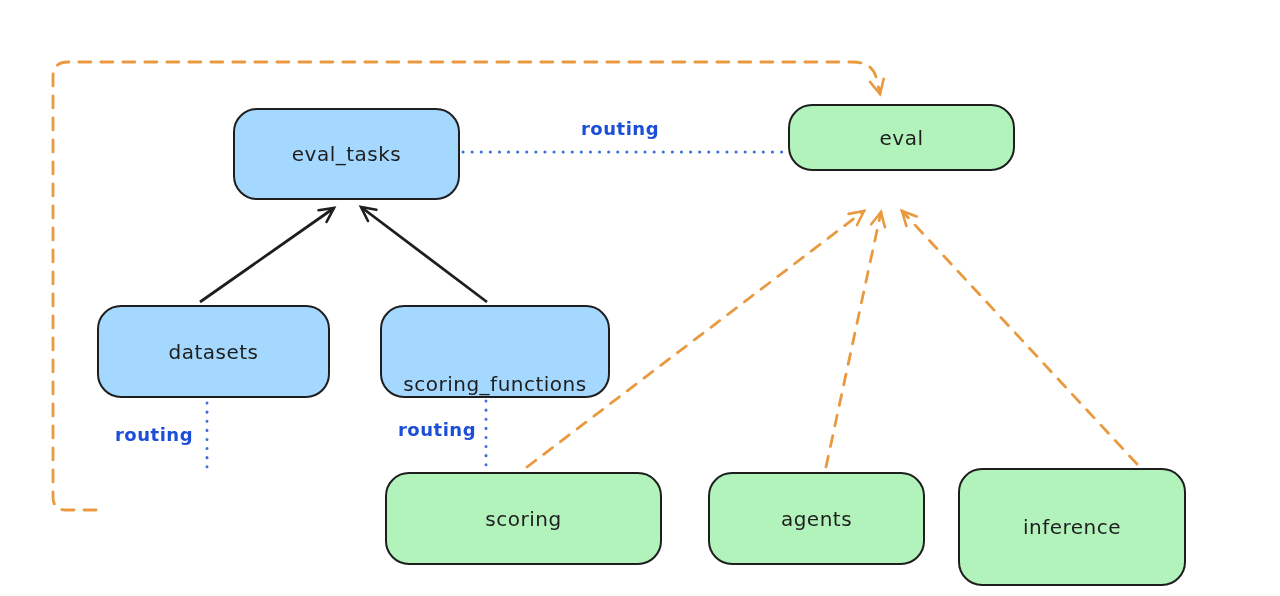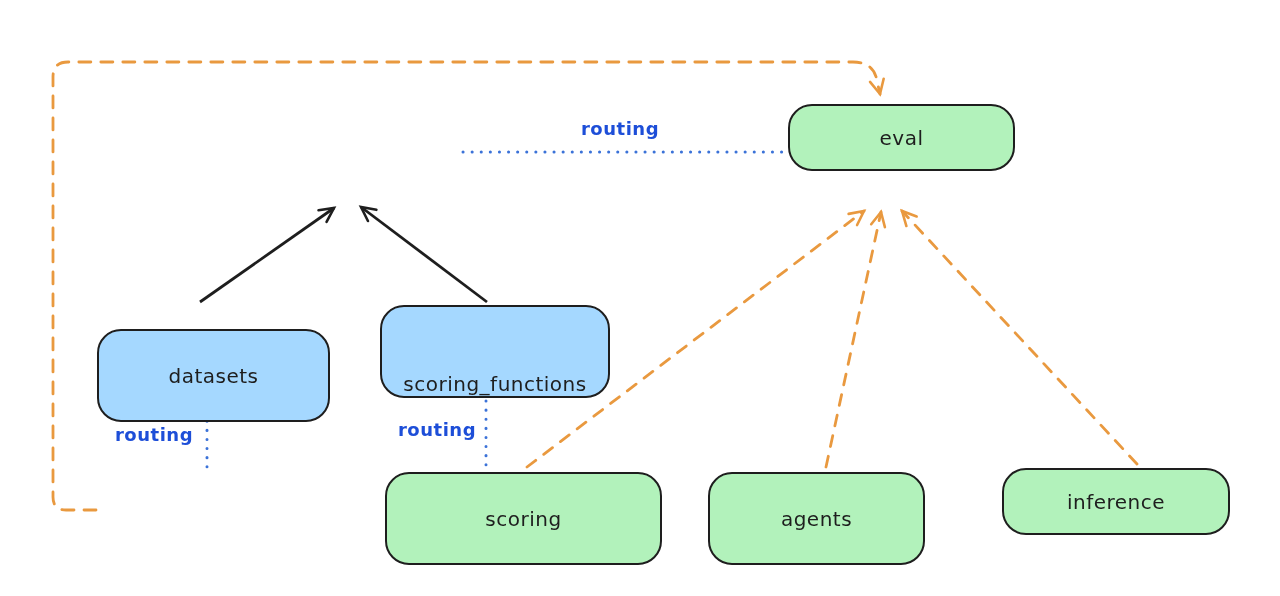--- a/index.html
+++ b/index.html
@@ -68,43 +68,46 @@
     <path d="M207 403 L207 474" fill="none" stroke="#3b72d8" stroke-width="3" stroke-linecap="round" stroke-dasharray="0.1 9"></path>
     <path d="M486 401 L486 468" fill="none" stroke="#3b72d8" stroke-width="3" stroke-linecap="round" stroke-dasharray="0.1 9"></path>
 
     <path d="M527 467 L864 211" fill="none" stroke="#e9993f" stroke-width="2.8" stroke-linecap="round" stroke-dasharray="11 10" marker-end="url(#mOrange)"></path>
     <path d="M826 467 L881 212" fill="none" stroke="#e9993f" stroke-width="2.8" stroke-linecap="round" stroke-dasharray="11 10" marker-end="url(#mOrange)"></path>
     <path d="M1137 464 L902 211" fill="none" stroke="#e9993f" stroke-width="2.8" stroke-linecap="round" stroke-dasharray="11 10" marker-end="url(#mOrange)"></path>
 
     <path d="M96 510 L66 510 Q53 510 53 497 L53 77 Q53 62 68 62 L853 62 Q874 62 877 81 L880 94" fill="none" stroke="#e9993f" stroke-width="2.8" stroke-linecap="round" stroke-dasharray="12 10" marker-end="url(#mOrange)"></path>
   </svg>
 
+  <div class="node node-blue" style="left:233px; top:108px; width:227px; height:92px;">
+    <span>eval_tasks</span>
+  </div>
 
   <div class="node node-green" style="left:788px; top:104px; width:227px; height:67px;">
     <span>eval</span>
   </div>
 
-  <div class="node node-blue" style="left:97px; top:305px; width:233px; height:93px;margin-top:24px;">
+  <div class="node node-blue" style="left:97px; top:305px; width:233px; height:93px;">
     <span>datasets</span>
   </div>
 
   <div class="node node-blue" style="left:380px; top:305px; width:230px; height:93px;align-items:flex-end;">
     <span>scoring_functions</span>
   </div>
 
 
   <div class="node node-green" style="left:385px; top:472px; width:277px; height:93px;">
     <span>scoring</span>
   </div>
 
   <div class="node node-green" style="left:708px; top:472px; width:217px; height:93px;align-items:center;">
     <span>agents</span>
   </div>
 
-  <div class="node node-green" style="left:1002px; top:468px; width:228px; height:67px;">
+  <div class="node node-green" style="left:958px; top:468px; width:228px; height:118px;">
     <span>inference</span>
   </div>
 
   <div class="edge-label" style="left:550px; top:118px;">routing</div>
 
   <div class="edge-label" style="left:84px; top:424px;">routing</div>
 
   <div class="edge-label" style="left:367px; top:419px;">routing</div>
 
 </div>

